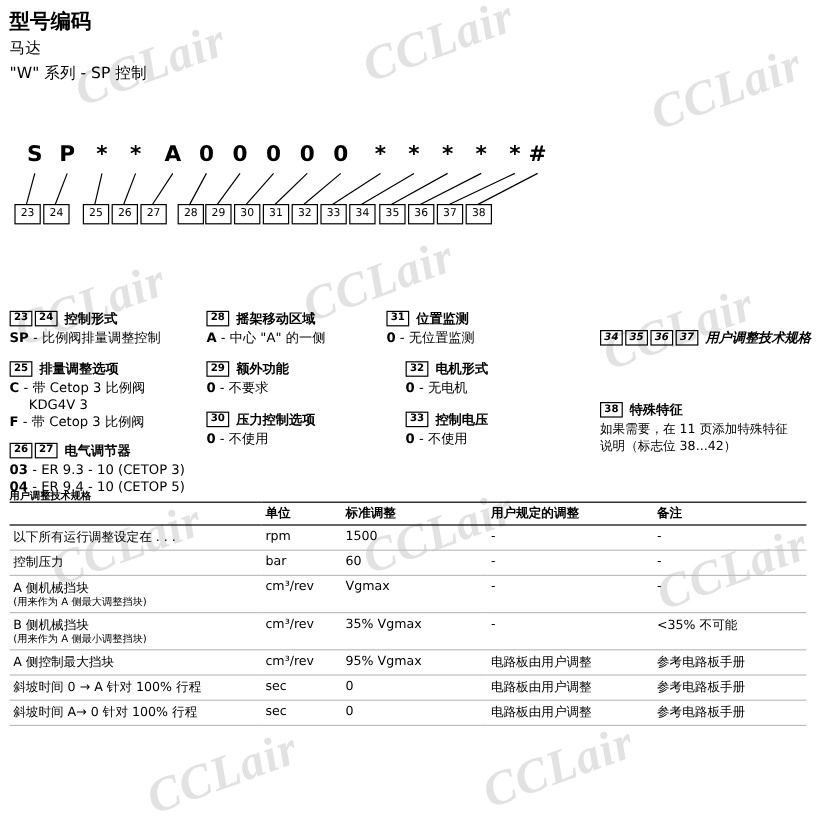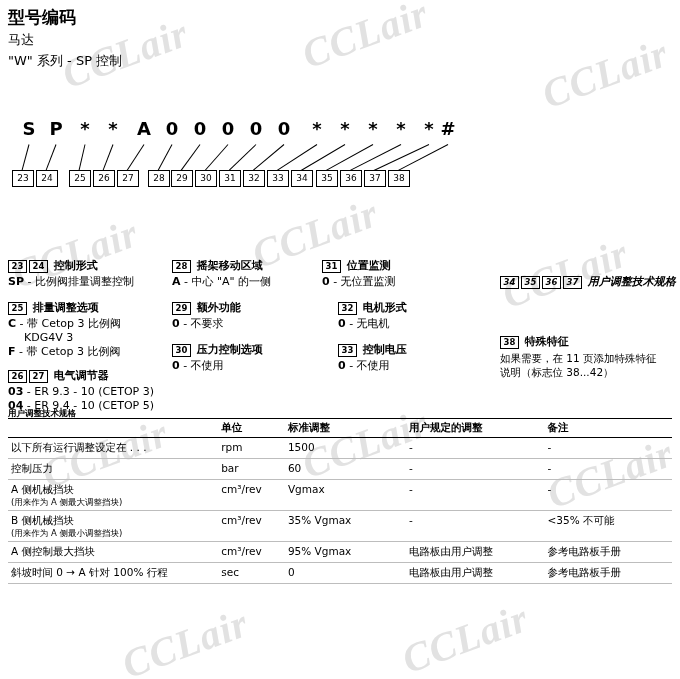--- a/index.html
+++ b/index.html
@@ -339,16 +339,23 @@
           <td class="c4">电路板由用户调整</td>
           <td class="c5">参考电路板手册</td>
         </tr>
         <tr>
           <td class="c1">斜坡时间 0 → A 针对 100% 行程</td>
           <td class="c2">sec</td>
           <td class="c3">0</td>
           <td class="c4">电路板由用户调整</td>
           <td class="c5">参考电路板手册</td>
         </tr>
+        <tr>
+          <td class="c1">斜坡时间 A→ 0 针对 100% 行程</td>
+          <td class="c2">sec</td>
+          <td class="c3">0</td>
+          <td class="c4">电路板由用户调整</td>
+          <td class="c5">参考电路板手册</td>
+        </tr>
       </tbody>
   </table>
 
 </div>
 
 </body></html>

